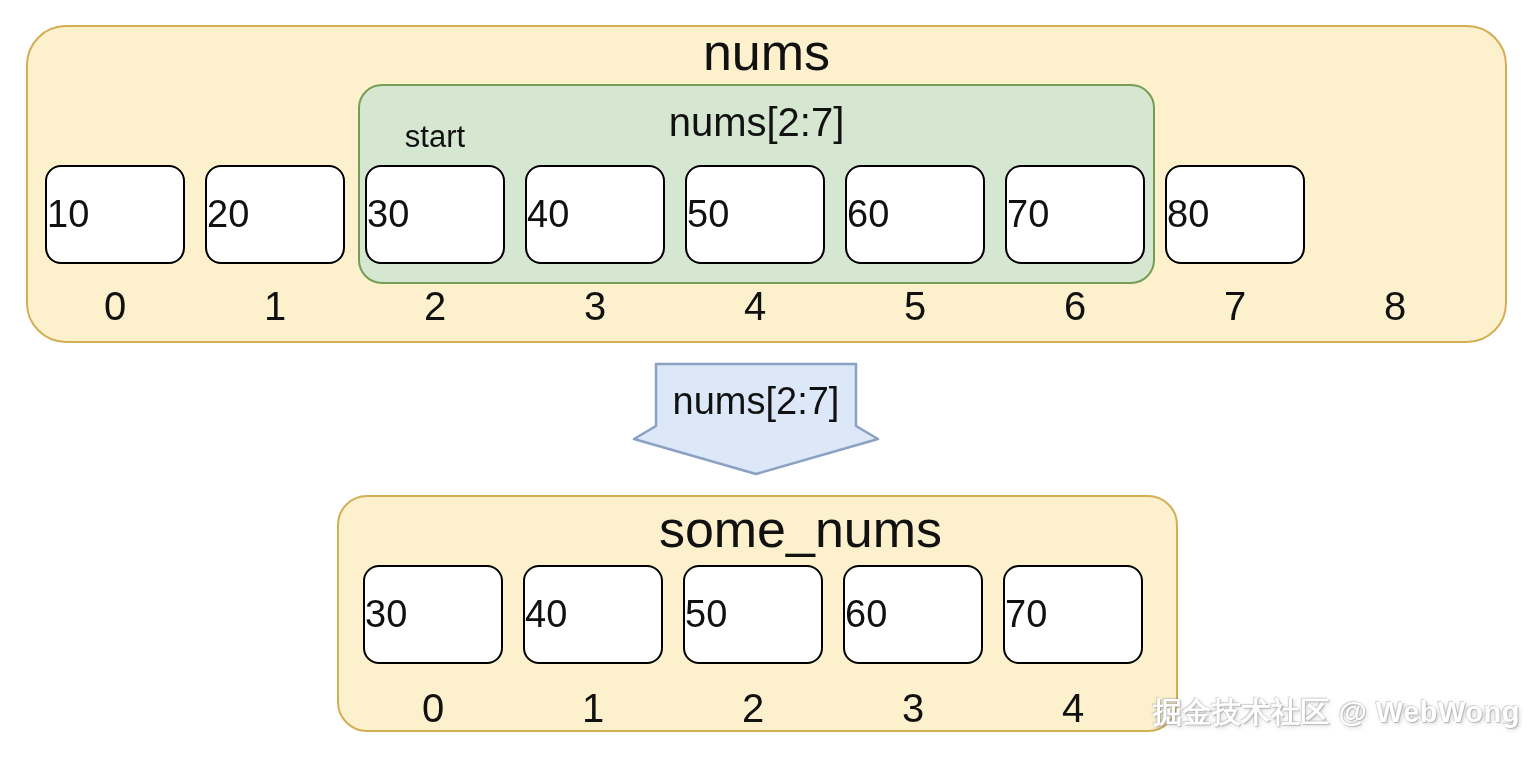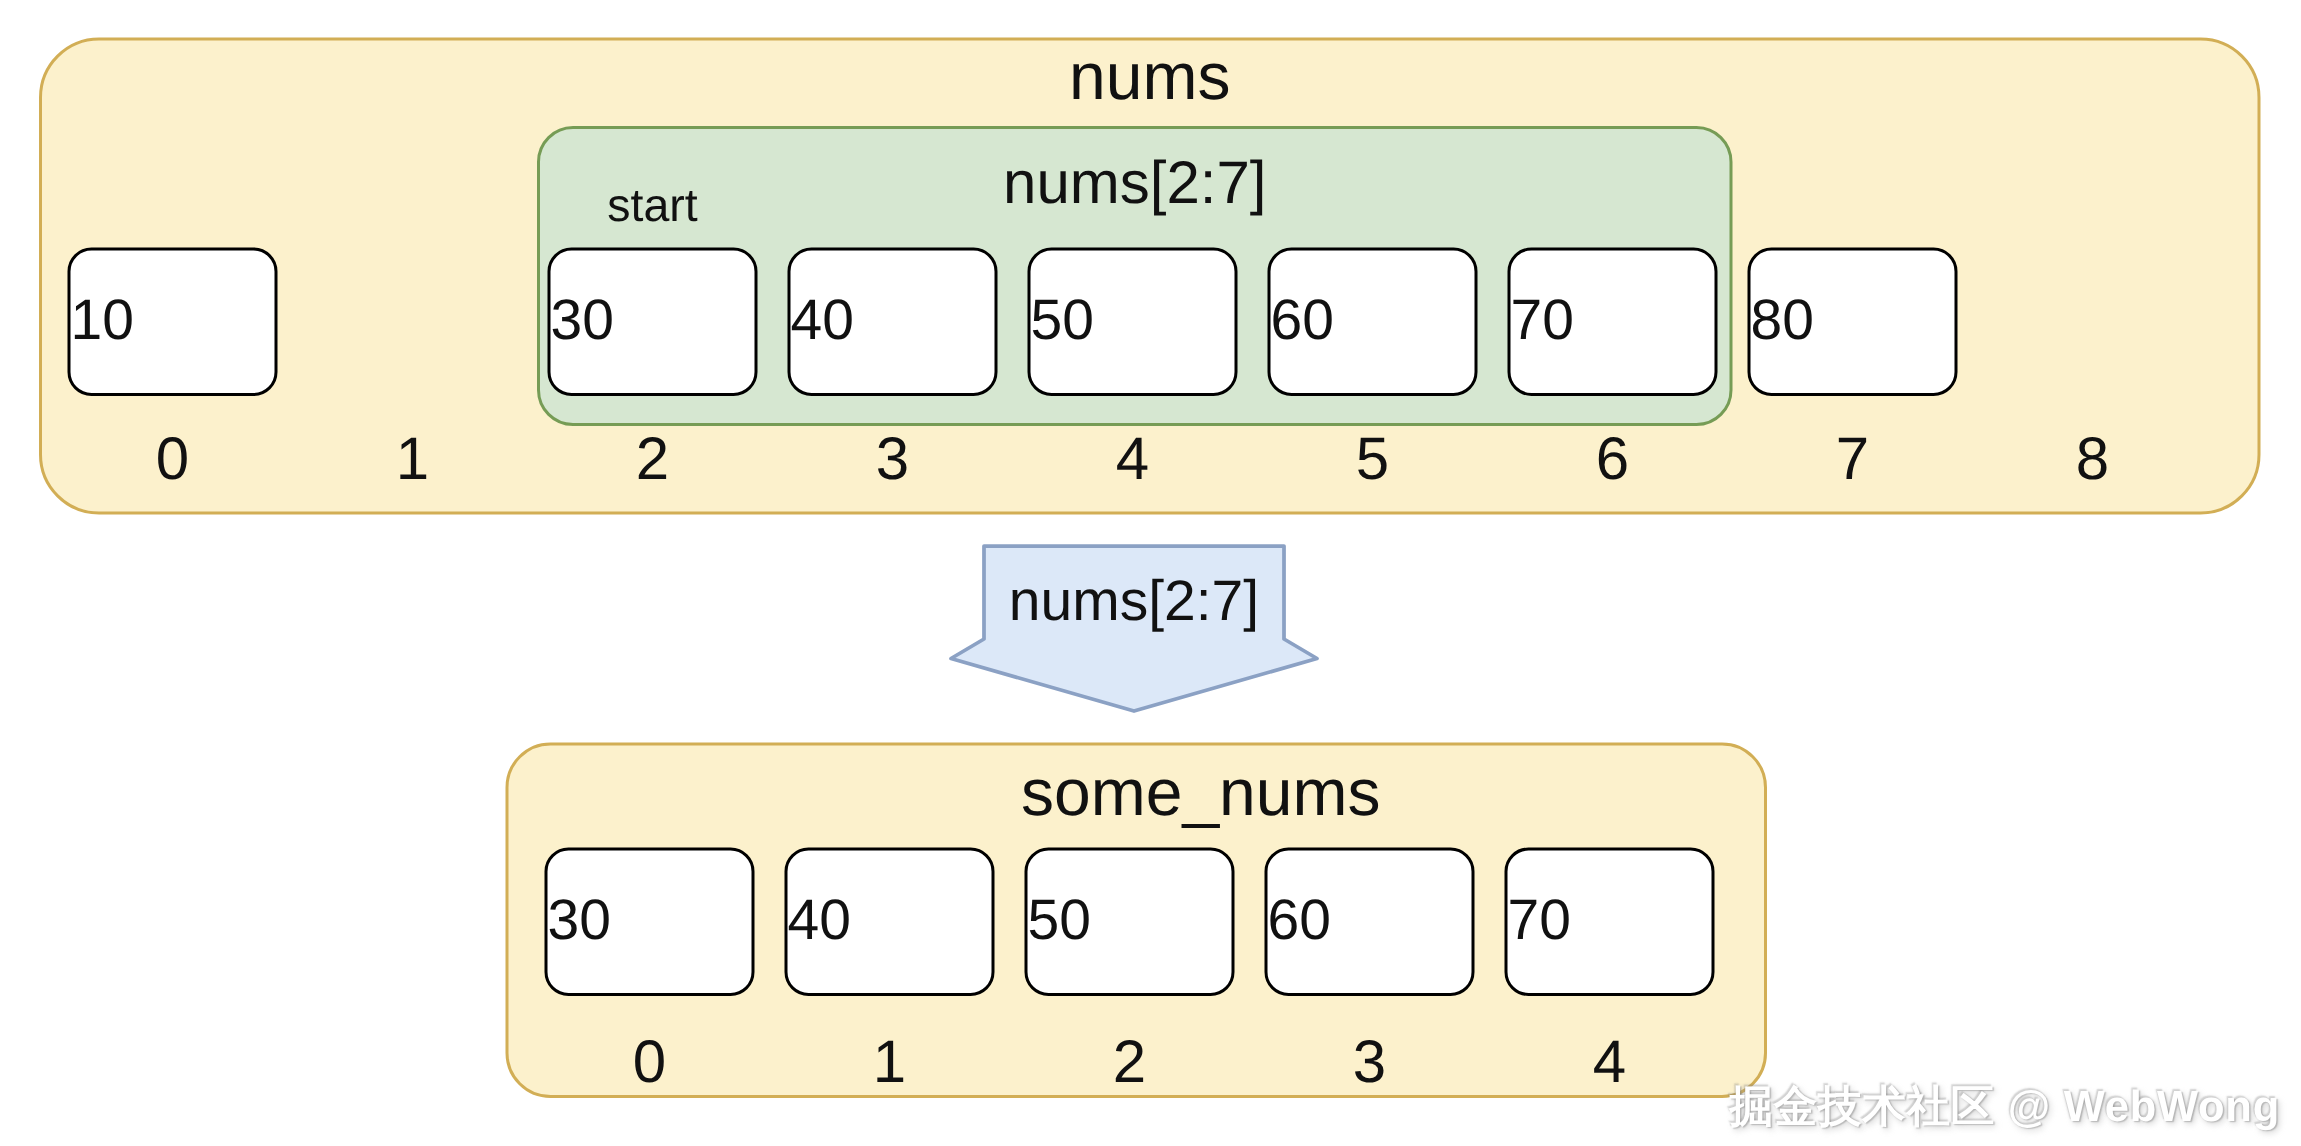--- a/index.html
+++ b/index.html
@@ -33,21 +33,21 @@
     left: 26px; top: 25px; width: 1481px; height: 318px;
     border-radius: 40px;
   }
   .container-bottom {
     left: 337px; top: 495px; width: 841px; height: 237px;
     border-radius: 30px;
   }
   .array-title {
     position: absolute;
     text-align: center;
-    font-size: 44px;
+    font-size: 52px;
     line-height: 44px;
     white-space: nowrap;
   }
   .title-top { left: 26px; top: 30px; width: 1481px; }
   .title-bottom { left: 337px; top: 507px; width: 927px; }
   .slice-overlay {
     position: absolute;
     left: 358px; top: 84px; width: 797px; height: 200px;
     background: var(--slice-fill);
     border: 2px solid var(--slice-border);
@@ -104,21 +104,21 @@
   }
   .arrow-label {
     position: absolute;
     left: 656px; top: 380px; width: 200px;
     text-align: center;
     font-size: 38px;
     line-height: 42px;
   }
   .watermark {
     position: absolute;
-    top: 718px; right: 14px;
+    top: 693px; right: 14px;
     font-size: 29px;
     font-weight: 700;
     letter-spacing: 0.5px;
     color: #ffffff;
     text-shadow:
       -1px -1px 1px rgba(130,130,130,0.35),
        1px  1px 1px rgba(130,130,130,0.50),
        2px  2px 4px rgba(160,160,160,0.40);
     white-space: nowrap;
   }
@@ -131,20 +131,23 @@
   <div class="array-container container-top"></div>
   <div class="array-title title-top">nums</div>
 
   <div class="slice-overlay"></div>
   <div class="slice-title">nums[2:7]</div>
   <div class="marker-label marker-start">start</div>
 
   <div class="cell cell-row-top" style="left:45px">
       <span>10</span>
     </div>
+  <div class="cell cell-row-top" style="left:205px">
+      <span>20</span>
+    </div>
   <div class="cell cell-row-top" style="left:365px">
       <span>30</span>
     </div>
   <div class="cell cell-row-top" style="left:525px">
       <span>40</span>
     </div>
   <div class="cell cell-row-top" style="left:685px">
       <span>50</span>
     </div>
   <div class="cell cell-row-top" style="left:845px">

